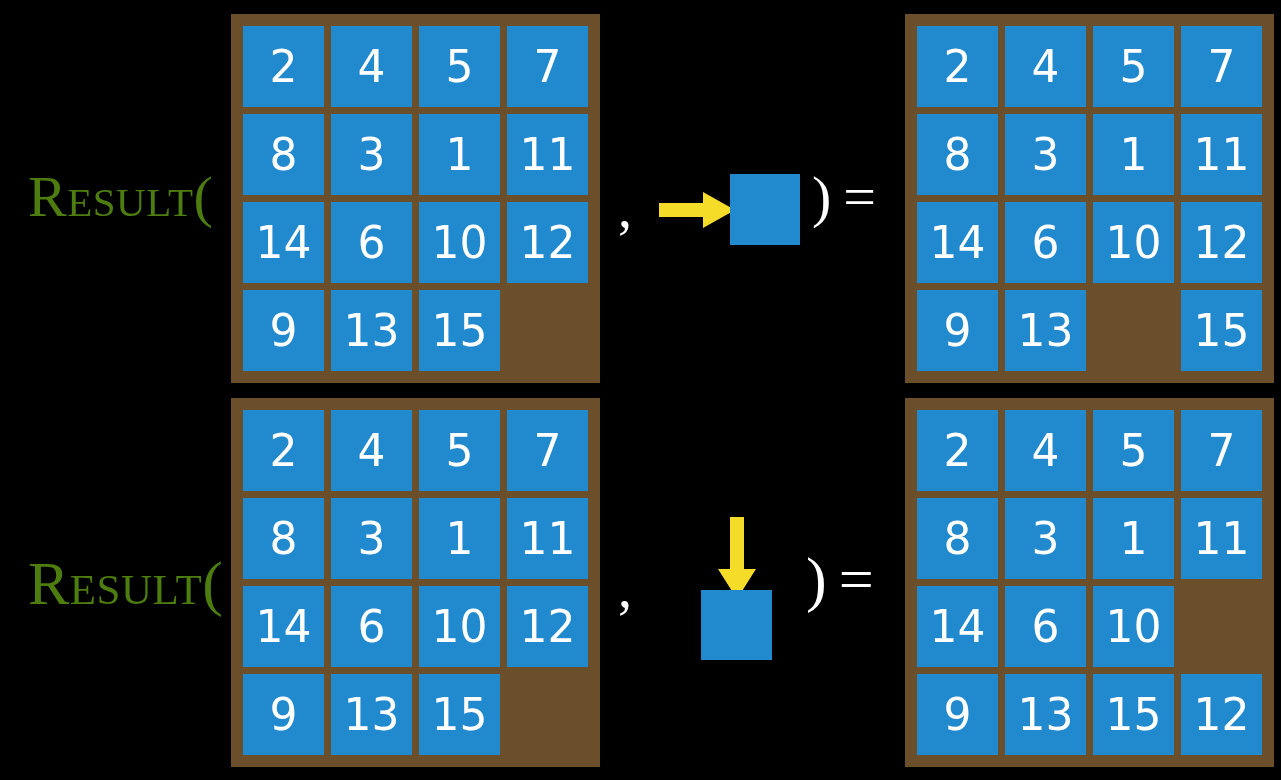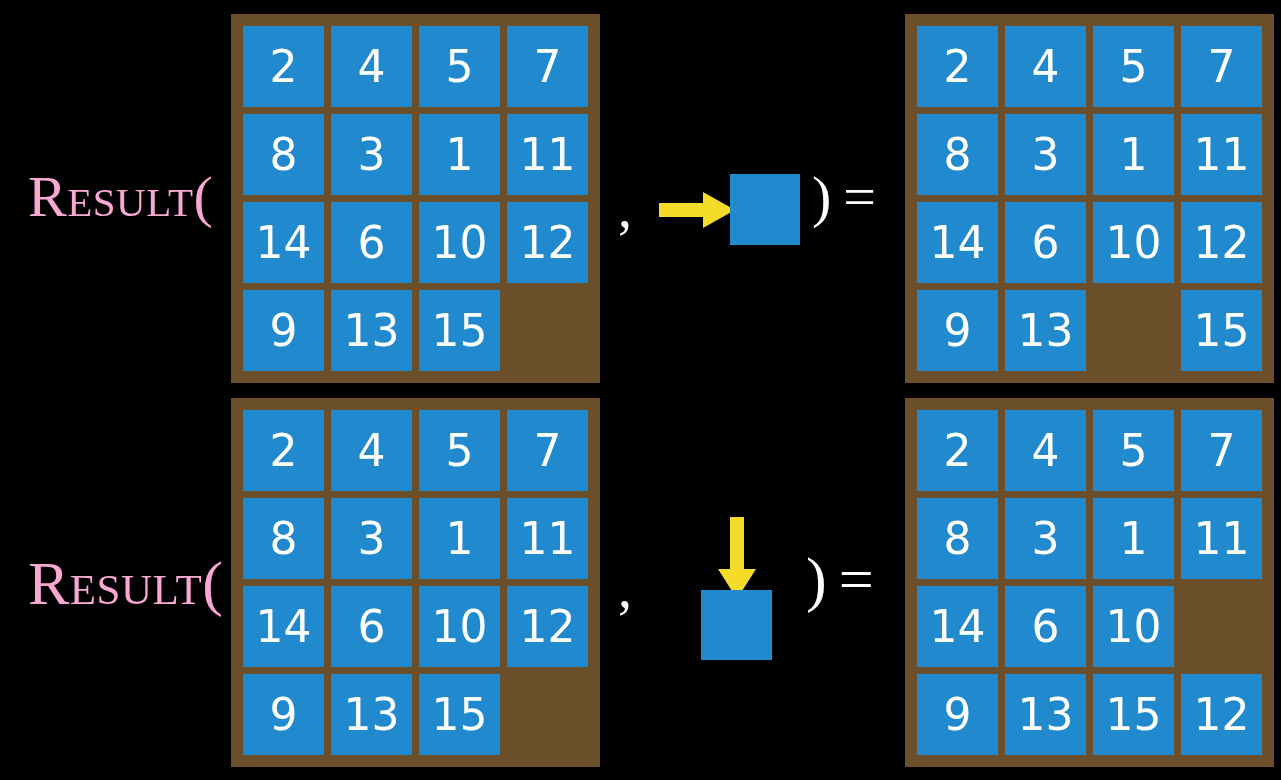--- a/index.html
+++ b/index.html
@@ -12,21 +12,21 @@
     width: 1281px;
     height: 780px;
     background: #000000;
     overflow: hidden;
     font-family: "Liberation Serif", serif;
   }
 
   
   .result-label {
     position: absolute;
-    color: #f9a8d4;
+    color: #4d7c0f;
     font-family: "Liberation Serif", serif;
     font-variant: small-caps;
     white-space: nowrap;
     letter-spacing: 0.5px;
     line-height: 1;
   }
   .result-label.r1 {
     left: 28px;
     top: 168px;
     font-size: 58px;

